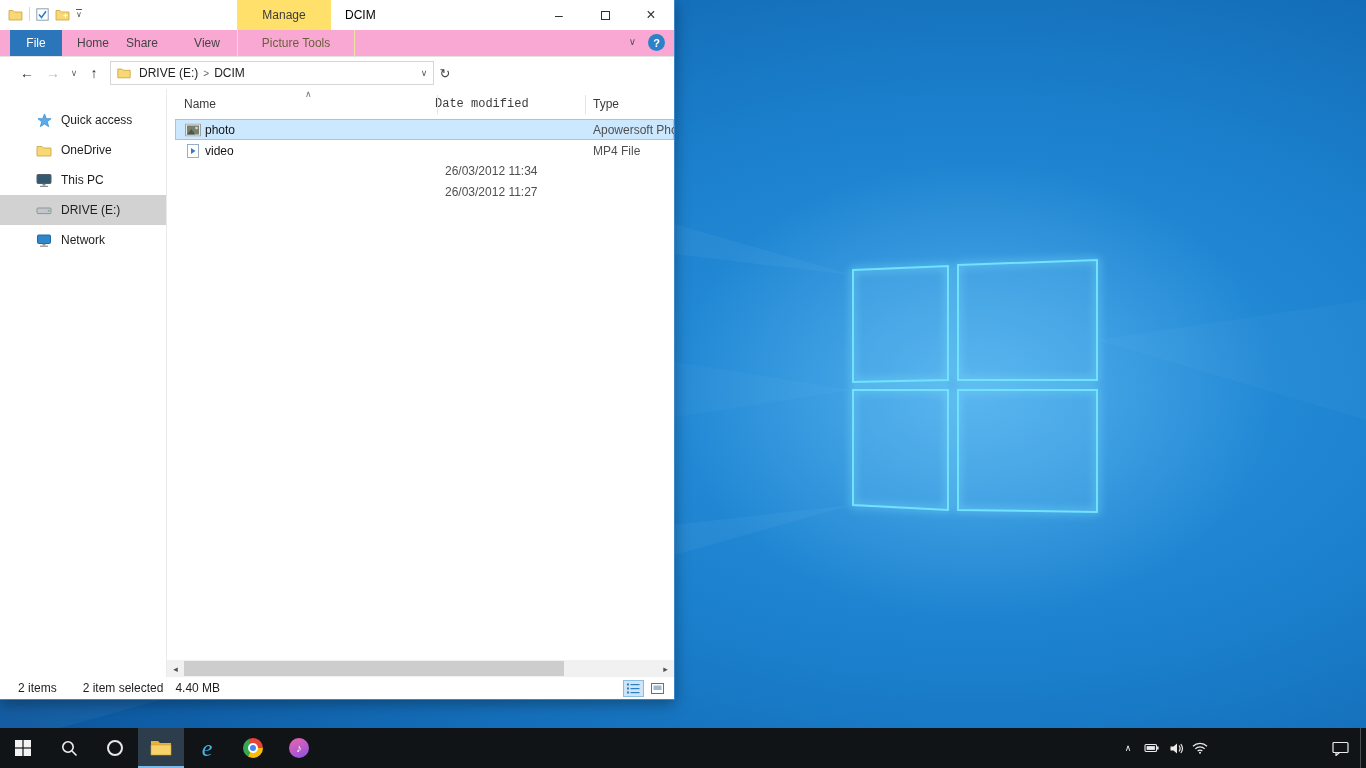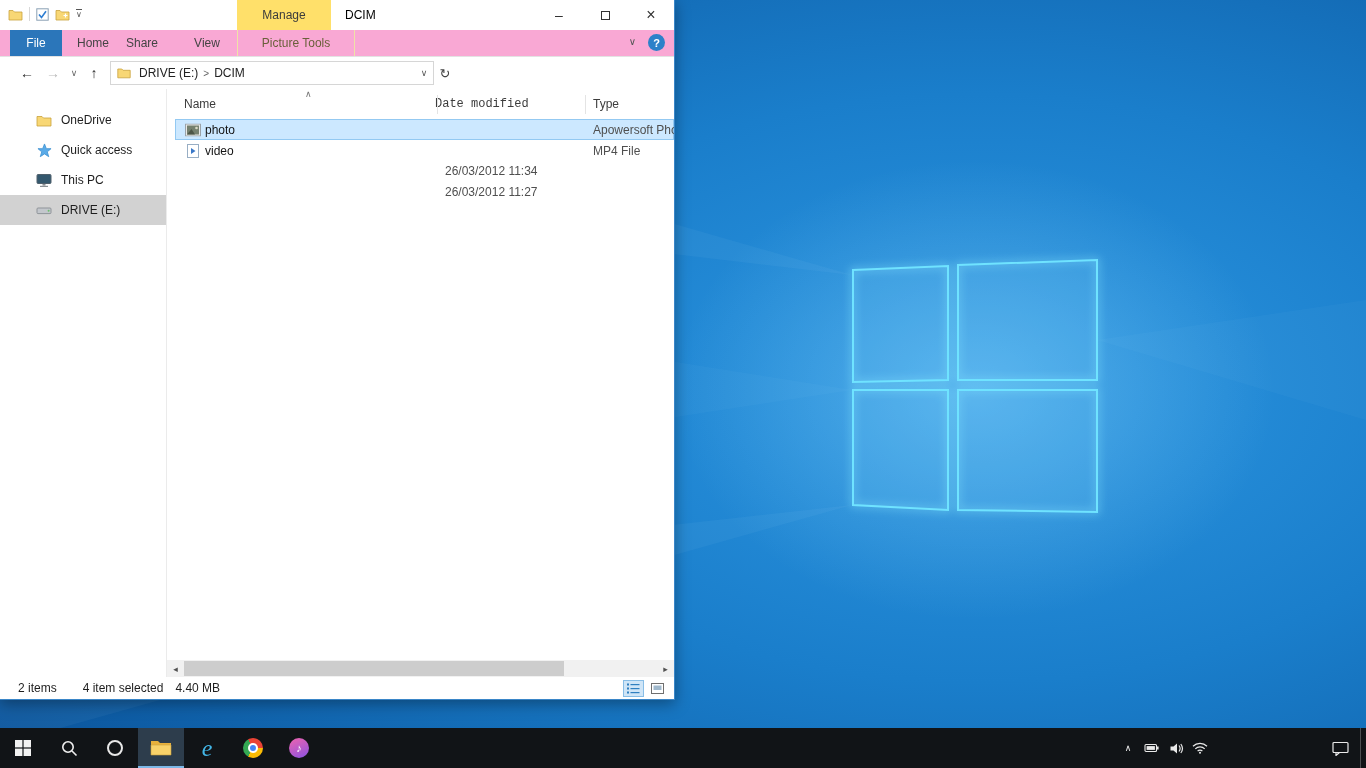--- a/index.html
+++ b/index.html
@@ -213,52 +213,62 @@
       <span class="crumb">DCIM</span>
       <span class="addr-drop">∨</span>
     </div>
     <div class="refresh-btn">↻</div>
   </div>
 
   <div class="main">
     <div class="sidebar">
       <div class="side-item">
         <span class="sicon">
+          <svg width="15" height="15" viewBox="0 0 16 16">
+              <polygon points="8,1 10,6 15,6 11,9.4 12.5,14.6 8,11.6 3.5,14.6 5,9.4 1,6 6,6" fill="#5aabe8" stroke="#3a8fd0" stroke-width="0.8"></polygon>
+            </svg>
+        </span>
+        <span>Quick access</span>
+      </div>
+      <div class="side-item">
+        <span class="sicon">
           <svg width="16" height="13" viewBox="0 0 16 13">
               <path d="M1 2.5h5l1.5 1.5H15v8H1z" fill="#f8d775" stroke="#c9a23d" stroke-width="0.8"></path>
             </svg>
         </span>
         <span>OneDrive</span>
-      </div>
-      <div class="side-item">
-        <span class="sicon">
-          <svg width="15" height="15" viewBox="0 0 16 16">
-              <polygon points="8,1 10,6 15,6 11,9.4 12.5,14.6 8,11.6 3.5,14.6 5,9.4 1,6 6,6" fill="#5aabe8" stroke="#3a8fd0" stroke-width="0.8"></polygon>
-            </svg>
-        </span>
-        <span>Quick access</span>
       </div>
       <div class="side-item">
         <span class="sicon">
           <svg width="16" height="15" viewBox="0 0 16 15">
               <rect x="1" y="1.5" width="14" height="9" rx="1" fill="#34586e" stroke="#51616d"></rect>
               <rect x="6.5" y="11" width="3" height="1.6" fill="#8a8f93"></rect>
               <rect x="4" y="12.8" width="8" height="1.2" fill="#8a8f93"></rect>
             </svg>
         </span>
         <span>This PC</span>
       </div>
       <div class="side-item selected">
         <span class="sicon">
           <svg width="16" height="15" viewBox="0 0 16 15">
               <rect x="1" y="5" width="14" height="5.6" rx="1" fill="#c3c7cc" stroke="#8f9499"></rect>
               <circle cx="12.6" cy="7.8" r="1" fill="#6cbf6c"></circle>
             </svg>
         </span>
         <span>DRIVE (E:)</span>
+      </div>
+      <div class="side-item">
+        <span class="sicon">
+          <svg width="16" height="15" viewBox="0 0 16 15">
+              <rect x="1.5" y="2" width="13" height="8.5" rx="1" fill="#2f86c8" stroke="#1f6aa5"></rect>
+              <rect x="6.5" y="10.8" width="3" height="1.6" fill="#8a8f93"></rect>
+              <rect x="4" y="12.6" width="8" height="1.2" fill="#8a8f93"></rect>
+            </svg>
+        </span>
+        <span>Network</span>
       </div>
     </div>
 
     <div class="filelist">
       <div class="colheaders">
         <span class="sort-caret">∧</span>
         <span class="colh name">Name</span>
         <span class="colh date">Date modified</span>
         <span class="colh type">Type</span>
         <span class="colsep s1"></span>
@@ -293,21 +303,21 @@
       <div class="hscroll">
         <span class="harrow left">◂</span>
         <span class="hthumb"></span>
         <span class="harrow right">▸</span>
       </div>
     </div>
   </div>
 
   <div class="statusbar">
     <span class="st-count">2 items</span>
-    <span class="st-sel">4 item selected</span>
+    <span class="st-sel">2 item selected</span>
     <span class="st-size">4.40 MB</span>
     <span class="views">
       <span class="view-btn active">
         <svg width="13" height="11" viewBox="0 0 13 11">
           <g fill="#2f7fc0">
               <rect x="0" y="0.5" width="2" height="2"></rect>
               <rect x="3.5" y="1" width="9" height="1.2"></rect>
               <rect x="0" y="4.5" width="2" height="2"></rect>
               <rect x="3.5" y="5" width="9" height="1.2"></rect>
               <rect x="0" y="8.5" width="2" height="2"></rect>

